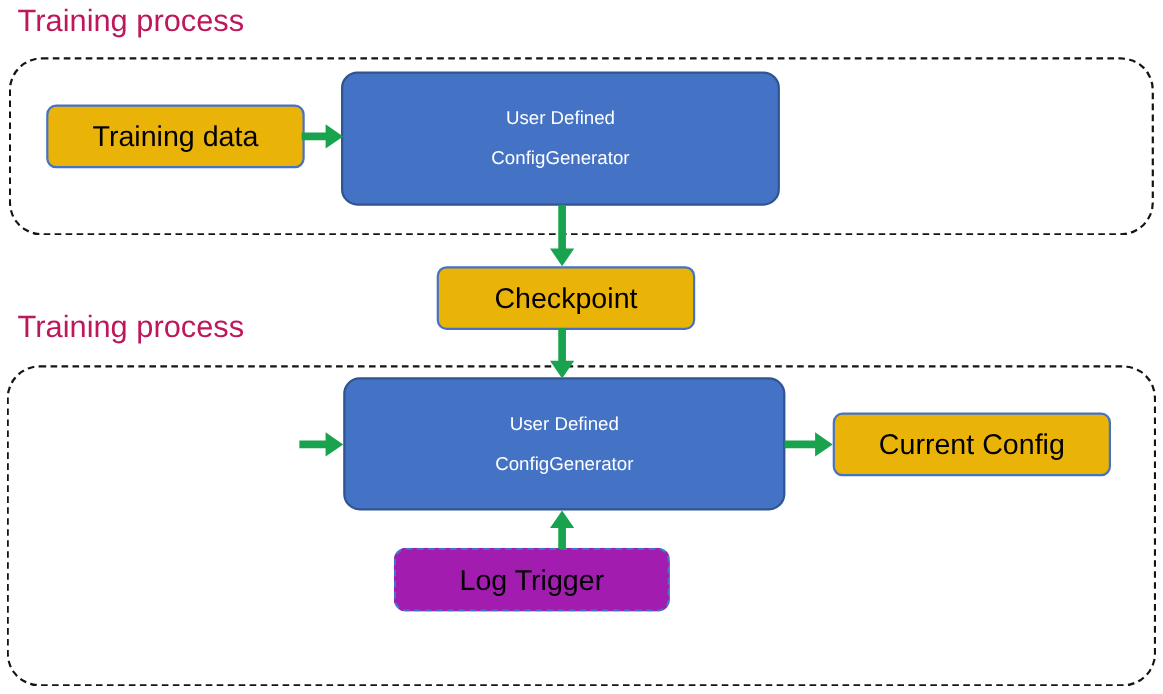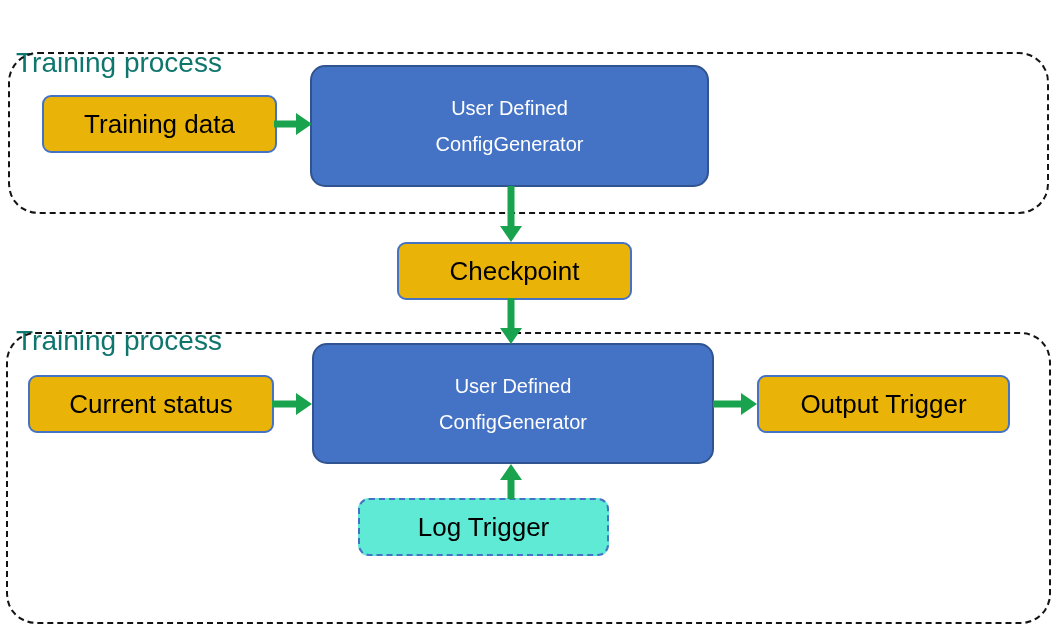--- a/index.html
+++ b/index.html
@@ -7,24 +7,23 @@
     position: relative;
     width: 1057px;
     height: 631px;
     background: #ffffff;
     font-family: "Liberation Sans", sans-serif;
     overflow: hidden;
   }
   .section-label {
     position: absolute;
     font-size: 28px;
-    color: #0f766e;
+    color: #be185d;
     line-height: 34px;
     white-space: nowrap;
-    margin-top: 44px;
   }
   .dashed-container {
     position: absolute;
     border: 2.5px dashed #141414;
     border-radius: 30px;
     background: transparent;
   }
   .white-box {
     position: absolute;
     background: #eab308;
@@ -40,29 +39,29 @@
   }
   .blue-box {
     position: absolute;
     background: var(--accent-blue, #4472C4);
     border: 2.5px solid var(--accent-blue-dark, #2F5490);
     border-radius: 15px;
     display: flex;
     flex-direction: column;
     align-items: center;
     justify-content: center;
-    font-size: 20px;
+    font-size: 17px;
     line-height: 36px;
     color: #ffffff;
     text-align: center;
     z-index: 2;
   }
   .trigger-box {
     position: absolute;
-    background: #5eead4;
+    background: #a21caf;
     border: 2.5px dashed var(--accent-blue, #4472C4);
     border-radius: 11px;
     display: flex;
     align-items: center;
     justify-content: center;
     font-size: 26px;
     color: #000000;
     white-space: nowrap;
   }
   .arrow { position: absolute; z-index: 3; line-height: 0; }
@@ -103,40 +102,39 @@
   <div class="arrow" style="left:498px; top:298px;">
     <svg width="26" height="46" viewBox="0 0 26 46">
       <polygon points="9.5,0 9.5,30 2,30 13,46 24,30 16.5,30 16.5,0"></polygon>
     </svg>
   </div>
 
   <div class="section-label" style="left:16px; top:280px;">Training process</div>
 
   <div class="dashed-container" style="left:6px; top:332px; width:1041px; height:288px;"></div>
 
-  <div class="white-box" style="left:28px; top:375px; width:242px; height:54px;">Current status</div>
 
   <div class="arrow" style="left:272px; top:391px;">
     <svg width="40" height="26" viewBox="0 0 40 26">
       <polygon points="0,9.5 24,9.5 24,2 40,13 24,24 24,16.5 0,16.5"></polygon>
     </svg>
   </div>
 
   <div class="blue-box" style="left:312px; top:343px; width:398px; height:117px;">
     <span>User Defined</span>
     <span>ConfigGenerator</span>
   </div>
 
   <div class="arrow" style="left:713px; top:391px;">
     <svg width="44" height="26" viewBox="0 0 44 26">
       <polygon points="0,9.5 28,9.5 28,2 44,13 28,24 28,16.5 0,16.5"></polygon>
     </svg>
   </div>
 
-  <div class="white-box" style="left:757px; top:375px; width:249px; height:54px;">Output Trigger</div>
+  <div class="white-box" style="left:757px; top:375px; width:249px; height:54px;">Current Config</div>
 
   <div class="arrow" style="left:498px; top:464px;">
     <svg width="26" height="35" viewBox="0 0 26 35">
       <polygon points="9.5,35 9.5,16 2,16 13,0 24,16 16.5,16 16.5,35"></polygon>
     </svg>
   </div>
 
   <div class="trigger-box z1" style="left:358px; top:498px; width:247px; height:54px;">Log Trigger</div>
 
 

